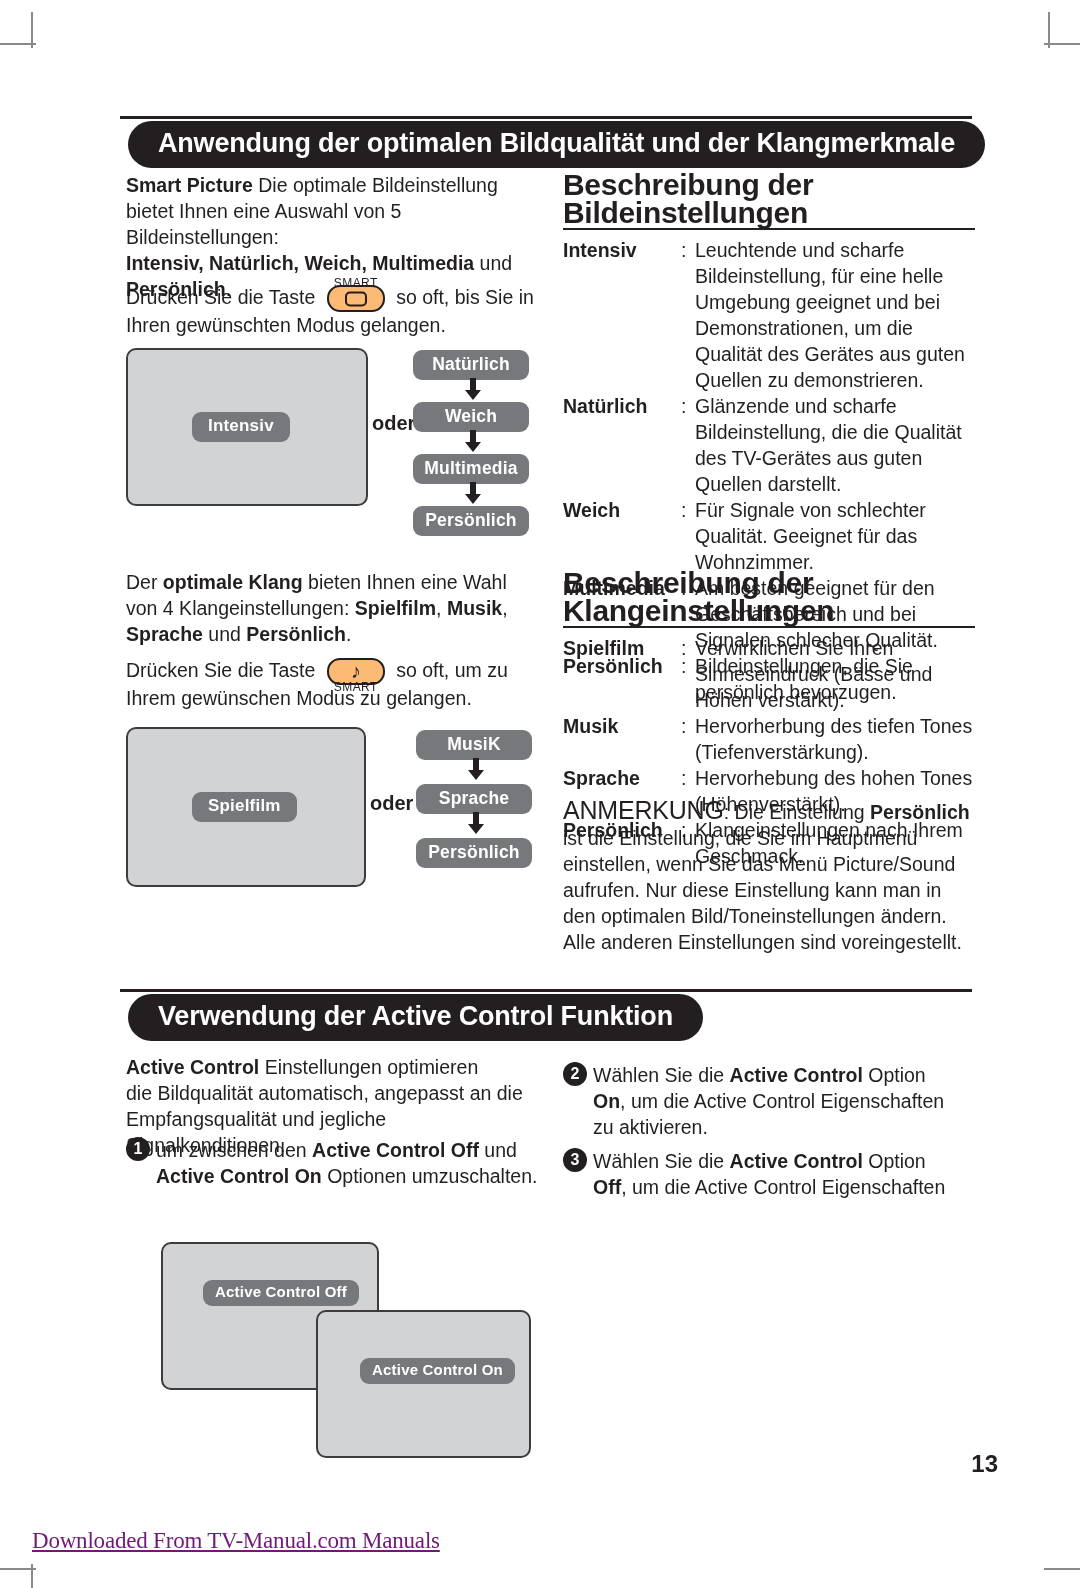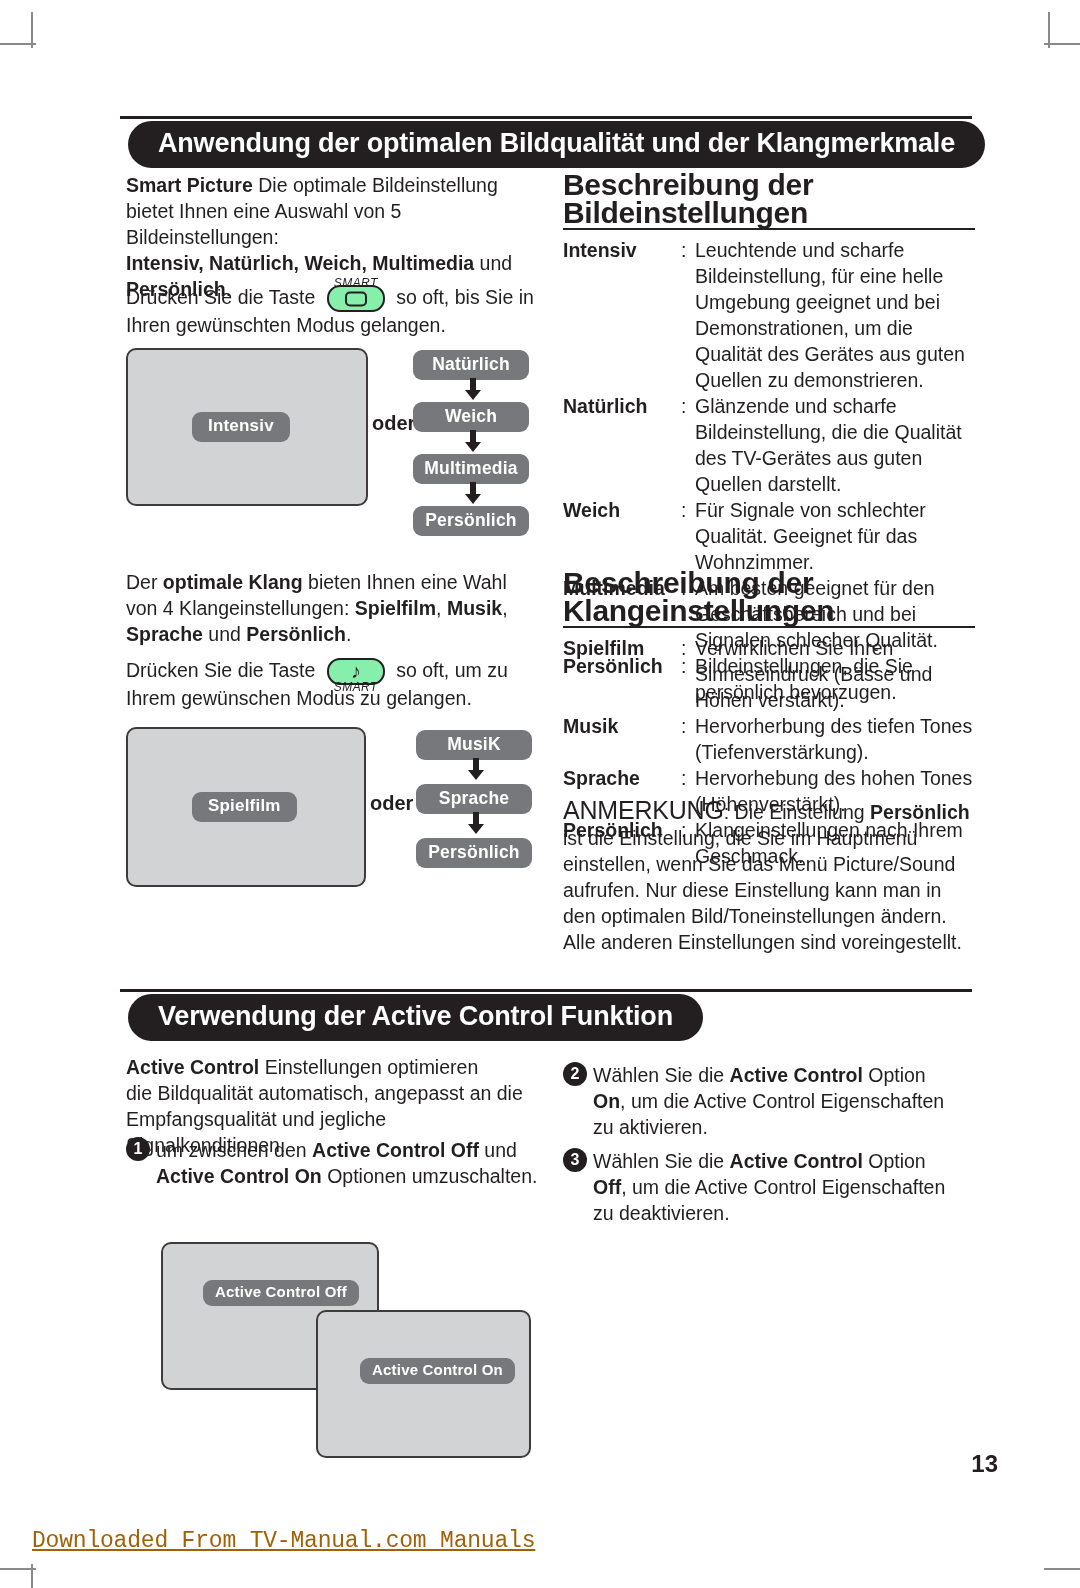--- a/index.html
+++ b/index.html
@@ -153,22 +153,21 @@
   }
 
   
   .key {
     display: inline-block;
     position: relative;
     vertical-align: middle;
     box-sizing: border-box;
     border: 2.5px solid #231f20;
     border-radius: 13px;
-    background: #86efac;
-    font-style: italic;
+    background: #fdba74;
   }
   .key-label {
     position: absolute;
     left: 0;
     width: 100%;
     text-align: center;
     font-size: 12px;
     font-weight: normal;
     letter-spacing: 0.4px;
     color: #231f20;
@@ -221,23 +220,23 @@
     right: 82px;
     bottom: 122px;
     font-size: 24px;
     font-weight: bold;
     color: #231f20;
   }
   .dl-note {
     position: absolute;
     left: 32px;
     bottom: 46px;
-    font-family: Liberation Mono, monospace;
+    font-family: Liberation Serif, serif;
     font-size: 23px;
-    color: #a16207;
+    color: #701a75;
     text-decoration: underline;
     white-space: nowrap;
     letter-spacing: -0.2px;
   }
 </style>
 </head>
 <body>
 
 <div class="page">
 
@@ -447,21 +446,20 @@
   <div class="col" style="left:563px; top:1136px; width:420px;">
     <div class="step">
       <span class="numbullet">3</span>
       <span class="step-body">
         <div>
           <span>Wählen Sie die </span><span class="b">Active Control</span><span> Option</span>
         </div>
         <div>
           <span class="b">Off</span><span>, um die Active Control Eigenschaften</span>
         </div>
-        <div>zu deaktivieren.</div>
       </span>
     </div>
   </div>
 
   <div class="screen" style="left:161px; top:1230px; width:218px; height:148px;">
     <span class="osd-badge" style="left:40px; top:36px; font-size:15px; padding:4px 12px 5px 12px;">Active Control Off</span>
   </div>
 
   <div class="screen" style="left:316px; top:1298px; width:215px; height:148px;">
     <span class="osd-badge" style="left:42px; top:46px; font-size:15px; padding:4px 12px 5px 12px;">Active Control On</span>

